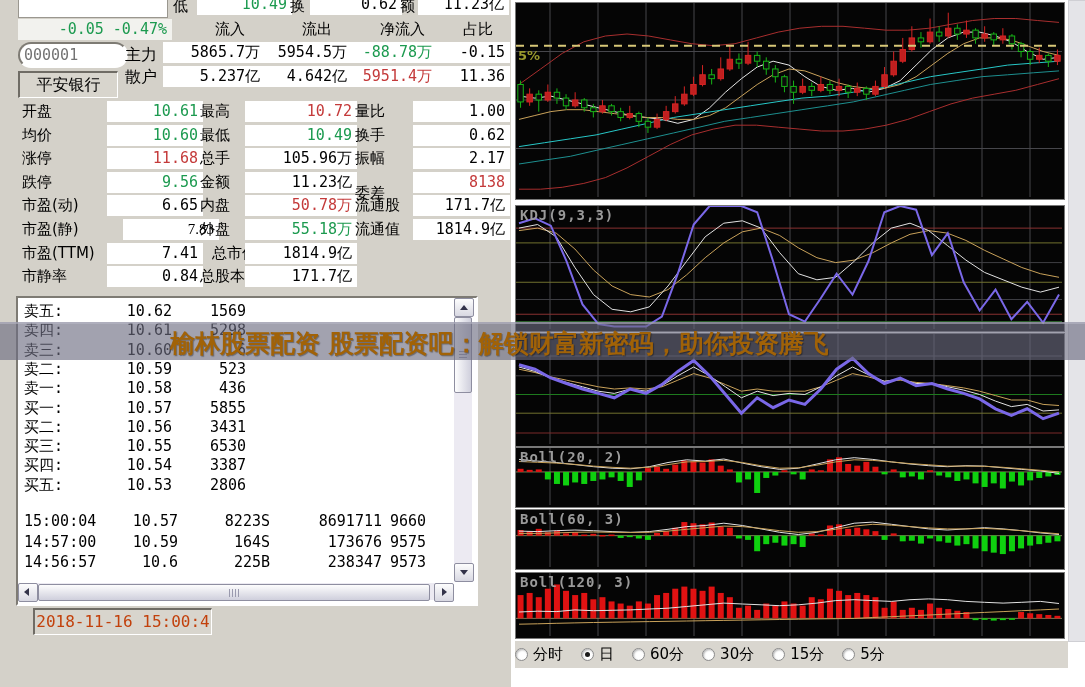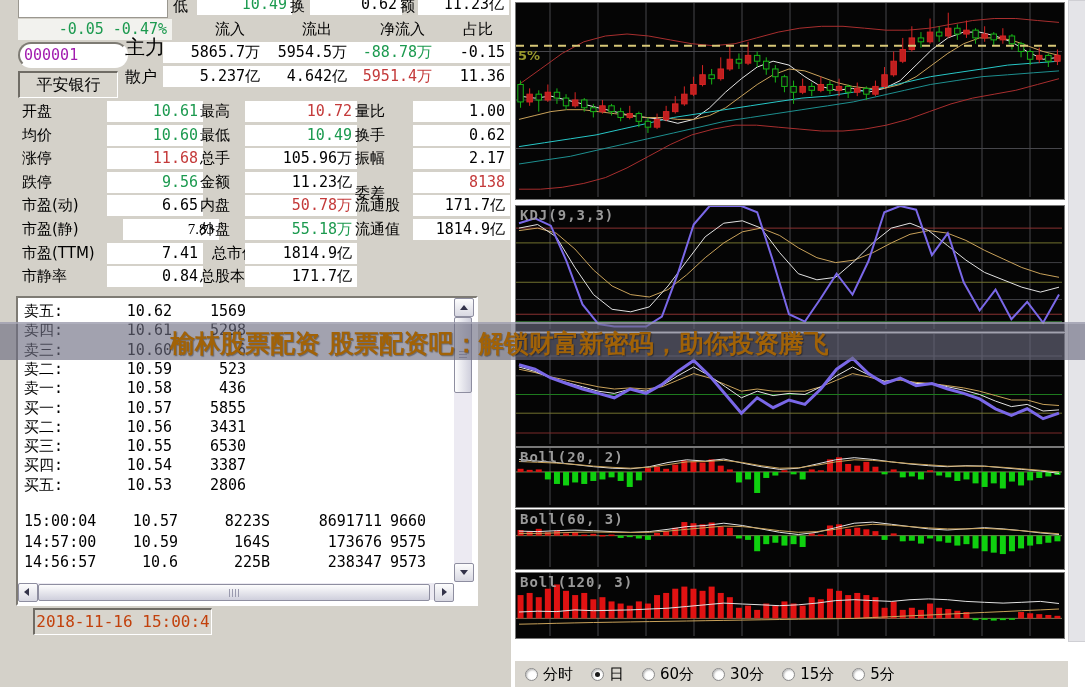--- a/index.html
+++ b/index.html
@@ -9,21 +9,21 @@
   .lp{position:absolute;left:0;top:0;width:511px;height:687px;background:#d4d1c9;}
   .wbox{position:absolute;background:#fff;}
   .num{font-family:"DejaVu Sans Mono","Liberation Mono",monospace;font-size:15px;line-height:21px;
        text-align:right;padding-right:5px;white-space:pre;}
   .lab{position:absolute;font-size:15px;color:#000;line-height:22px;white-space:nowrap;}
   .g{color:#1c9a4f}.r{color:#c43a3a}.k{color:#000}
   .cutbox{position:absolute;left:18px;top:-22px;width:148px;height:38px;background:#fff;border:1px solid #9a978f;}
   .chgbox{position:absolute;left:18px;top:19px;width:149px;height:21px;background:#f2f2ee;}
   .codein{position:absolute;left:18px;top:42px;width:102px;height:22px;background:#fff;
           border-top:2px solid #7e7b74;border-left:2px solid #7e7b74;border-bottom:2px solid #fff;border-right:2px solid #fff;
-          font-family:"DejaVu Sans Mono","Liberation Mono",monospace;font-size:15px;line-height:22px;padding-left:4px;color:#a21caf;border-radius:13px;}
+          font-family:"DejaVu Sans Mono","Liberation Mono",monospace;font-size:15px;line-height:22px;padding-left:4px;color:#737373;border-radius:13px;}
   .namebtn{position:absolute;left:18px;top:71px;width:97px;height:24px;background:#d8d5cd;
            border-top:2px solid #6f6c65;border-left:2px solid #6f6c65;border-bottom:1px solid #fff;border-right:1px solid #fff;
            font-size:16px;line-height:24px;text-align:center;color:#000;}
   .listbox{position:absolute;left:16px;top:296px;width:458px;height:306px;background:#fff;
            border-top:2px solid #7e7b74;border-left:2px solid #7e7b74;border-bottom:2px solid #fff;border-right:2px solid #fff;}
   .obrow,.trrow{position:absolute;left:0;height:19px;width:440px;font-family:"DejaVu Sans Mono","Liberation Mono",monospace;
            font-size:15px;color:#000;}
   .obrow span,.trrow span{position:absolute;line-height:19px;}
   .ob-label{left:6px;}
   .ob-price{left:44px;width:110px;text-align:right;}
@@ -46,21 +46,21 @@
            font-family:"DejaVu Sans Mono","Liberation Mono",monospace;font-size:16px;line-height:24px;text-align:center;color:#c2410c;}
   
   .rp{position:absolute;left:513px;top:0;width:572px;height:687px;background:#fff;}
   .frame{position:absolute;left:2px;width:548px;background:#050505;border:1px solid #787878;}
   .frame svg{position:absolute;left:0;top:0;}
   .chart-label{position:absolute;left:4px;top:1px;color:#9a9a9a;font-weight:bold;font-size:14px;
                font-family:"DejaVu Sans Mono","Liberation Mono",monospace;letter-spacing:1px;}
   .lvl-label{position:absolute;left:2px;color:#9a9a2e;font-weight:bold;font-size:13px;}
   .edge-strip{position:absolute;left:555px;top:0;width:17px;height:640px;background:#e4e4e8;border:1px solid #cfcfd4;}
   .period-row{position:absolute;left:2px;top:641px;width:553px;height:27px;background:#d9d6cf;
-              display:flex;align-items:center;padding-left:10px;box-sizing:border-box;margin-top:20px;}
+              display:flex;align-items:center;padding-left:0;box-sizing:border-box;}
   .pitem{display:flex;align-items:center;font-size:15px;color:#000;margin-right:18px;white-space:nowrap;}
   .pitem input{appearance:none;-webkit-appearance:none;width:13px;height:13px;border-radius:50%;background:#fff;
                border:1px solid #8a8a8a;box-shadow:inset 1px 1px 2px #b5b5b5;margin:0 5px 0 0;position:relative;}
   .pitem input:checked::after{content:"";position:absolute;left:3px;top:3px;width:5px;height:5px;border-radius:50%;background:#1a1a1a;}
   
   .band{position:absolute;left:0;top:322px;width:1085px;height:36px;background:rgba(108,108,128,0.63);
         border-top:2px solid rgba(185,185,200,0.55);z-index:99;}
   .band-title{position:absolute;left:170px;top:3px;color:#a16207;font-weight:bold;font-size:25px;white-space:nowrap;
         text-shadow:1px 1px 1px rgba(0,0,0,0.35);}
 </style>
@@ -83,21 +83,21 @@
 
     <span class="lab" style="left:215px;top:18px;">流入</span>
     <span class="lab" style="left:302px;top:18px;">流出</span>
     <span class="lab" style="left:380px;top:18px;">净流入</span>
     <span class="lab" style="left:463px;top:18px;">占比</span>
 
     <div class="codein">000001</div>
     <div class="namebtn">平安银行</div>
 
     <div id="flow-rows">
-        <div class="lab" style="left: 125px; top: 36px; font-size: 20px;">主力</div>
+        <div class="lab" style="left: 125px; top: 44px; font-size: 16px;">主力</div>
         <div class="wbox num k" style="left: 163px; top: 42px; width: 97px; height: 21px;">5865.7万</div>
         <div class="wbox num k" style="left: 263px; top: 42px; width: 84px; height: 21px;">5954.5万</div>
         <div class="wbox num g" style="left: 350px; top: 42px; width: 82px; height: 21px;">-88.78万</div>
         <div class="wbox num k" style="left: 435px; top: 42px; width: 70px; height: 21px;">-0.15</div>
         <div class="lab" style="left: 125px; top: 66px; font-size: 16px;">散户</div>
         <div class="wbox num k" style="left: 163px; top: 66px; width: 97px; height: 21px;">5.237亿</div>
         <div class="wbox num k" style="left: 263px; top: 66px; width: 84px; height: 21px;">4.642亿</div>
         <div class="wbox num r" style="left: 350px; top: 66px; width: 82px; height: 21px;">5951.4万</div>
         <div class="wbox num k" style="left: 435px; top: 66px; width: 70px; height: 21px;">11.36</div>
       </div>

